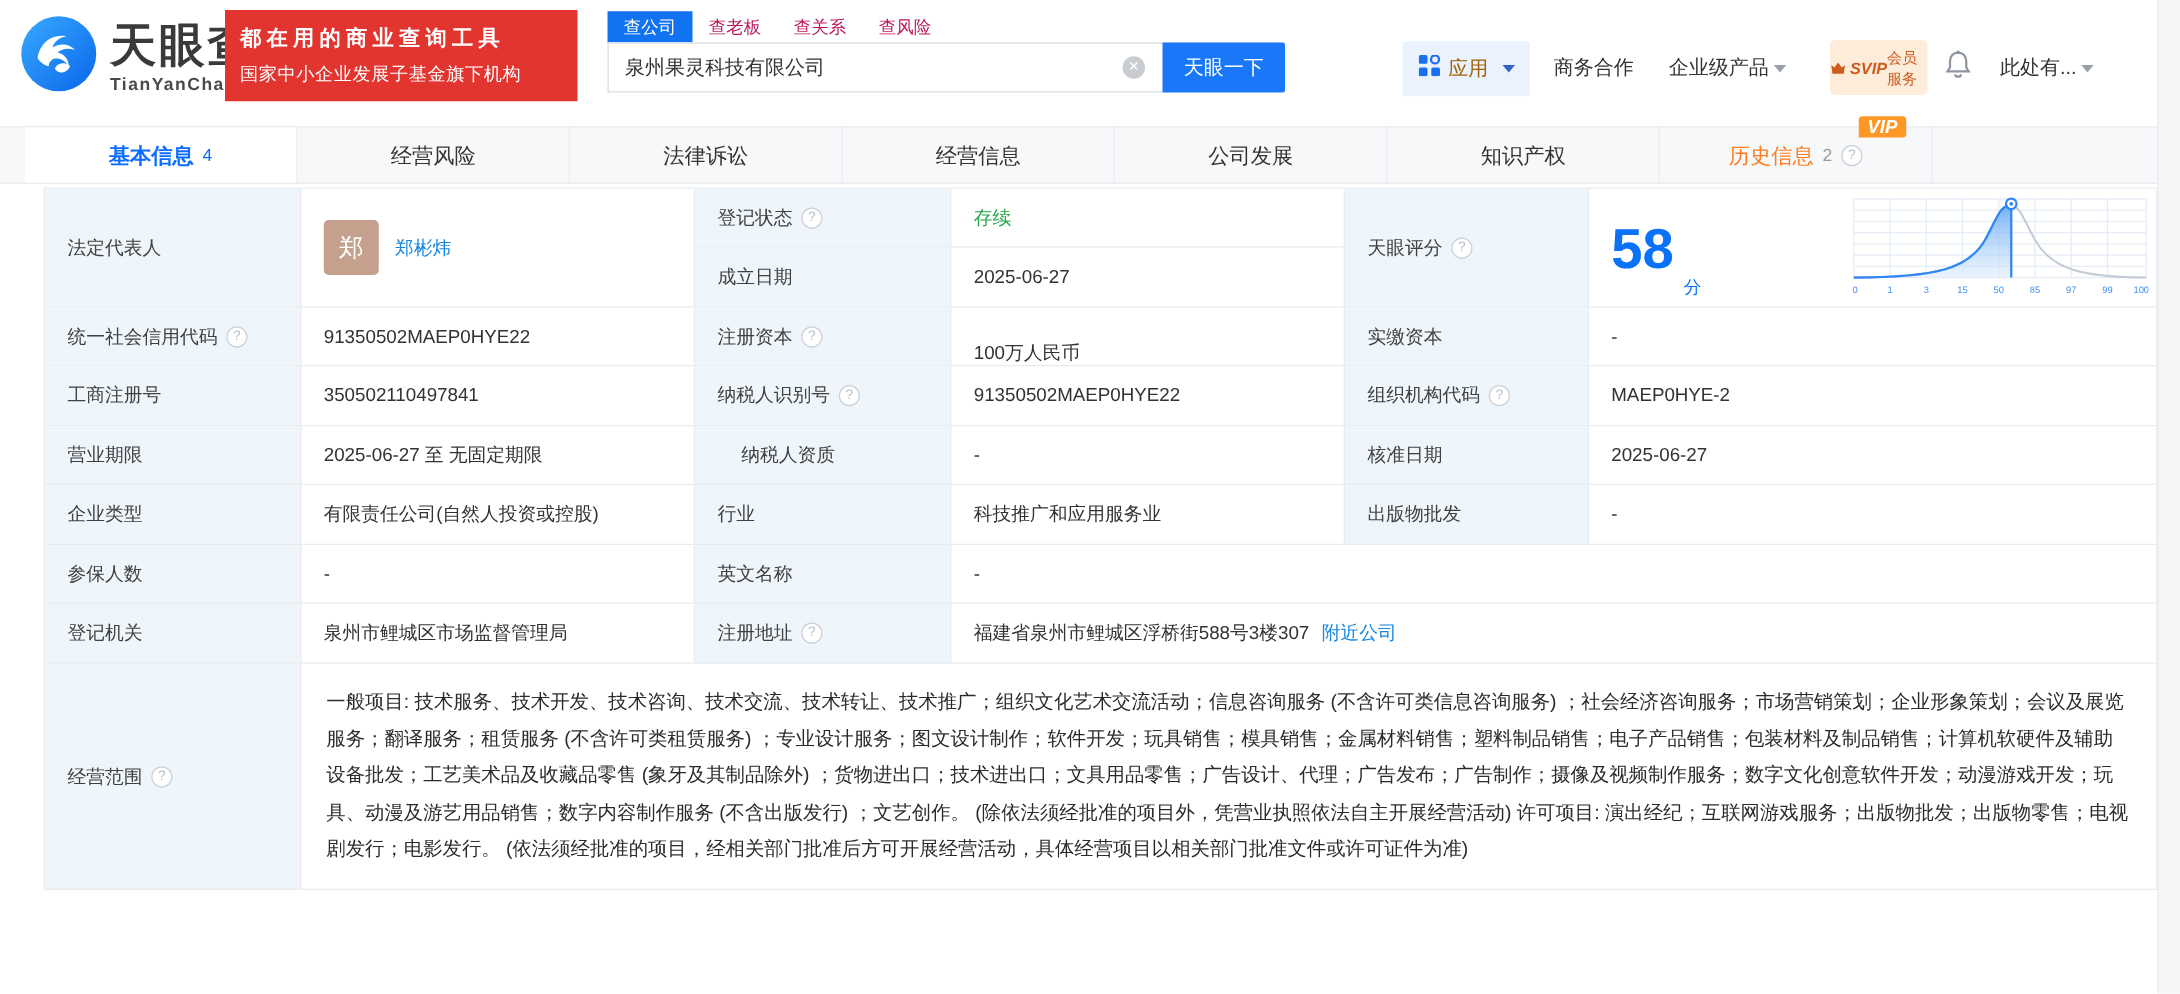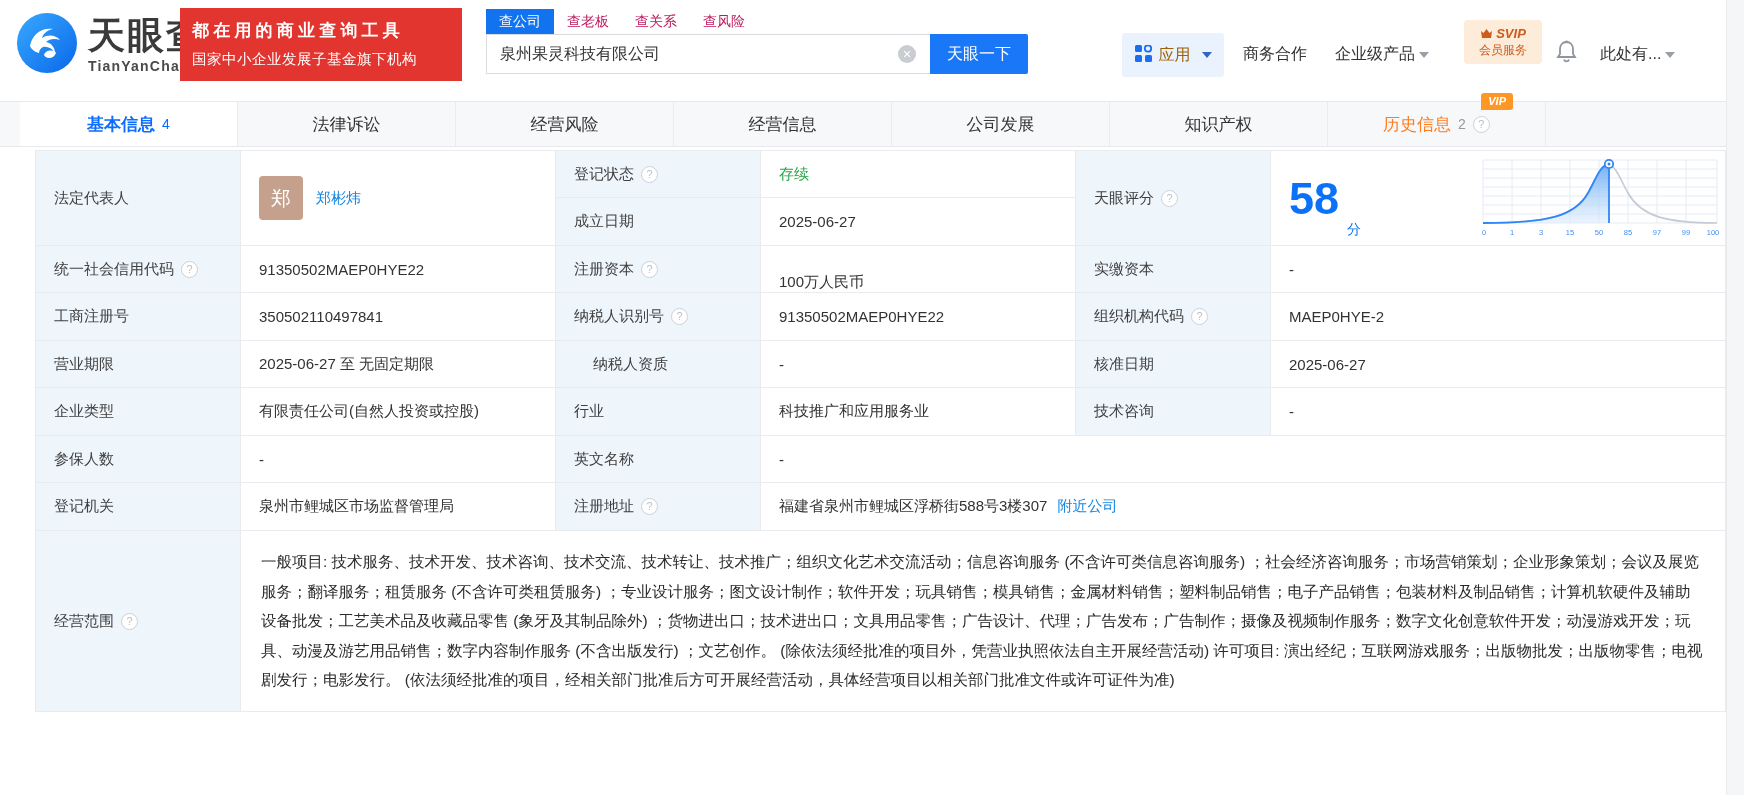--- a/index.html
+++ b/index.html
@@ -22,36 +22,36 @@
   .stabs-line{position:absolute;left:486px;top:34px;width:542px;height:1px;background:#e4e5e7;}
   .search-input{position:absolute;left:486px;top:34px;width:444px;height:40px;border:1px solid #d9dbde;border-right:none;box-sizing:border-box;padding:0 38px 0 13px;font-size:16px;color:#333;outline:none;font-family:inherit;background:#fff;}
   .clear-ic{position:absolute;left:898px;top:45px;width:18px;height:18px;border-radius:50%;background:#c9cdd2;color:#fff;font-size:11px;line-height:18px;text-align:center;cursor:pointer;}
   .search-btn{position:absolute;left:930px;top:34px;width:98px;height:40px;background:#1a78f8;color:#fff;border:none;font-size:16px;font-family:inherit;border-radius:0 2px 2px 0;cursor:pointer;}
 
   .apps{position:absolute;left:1122px;top:33px;width:102px;height:44px;background:#e9f2fd;border-radius:3px;display:flex;align-items:center;justify-content:center;gap:7px;color:#a16207;font-size:16px;cursor:pointer;}
   .caret{display:inline-block;width:0;height:0;border-left:5px solid transparent;border-right:5px solid transparent;border-top:6px solid #555;margin-left:4px;}
   .caret.blue{border-top-color:#2f64c9;}
   .caret.gray{border-top-color:#9aa0a8;}
   .hlink{position:absolute;top:44px;font-size:16px;color:#333;cursor:pointer;white-space:nowrap;display:flex;align-items:center;}
-  .svip{position:absolute;left:1464px;top:20px;width:78px;height:44px;background:#fcecd9;border-radius:4px;display:flex;flex-direction:column;align-items:center;justify-content:center;color:#cd5b1d;cursor:pointer;}
+  .svip{position:absolute;left:1464px;top:32px;width:78px;height:44px;background:#fcecd9;border-radius:4px;display:flex;flex-direction:row;align-items:center;justify-content:center;color:#cd5b1d;cursor:pointer;}
   .svip-l1{font-size:13px;font-weight:700;font-style:italic;display:flex;align-items:center;gap:3px;}
   .svip-l2{font-size:12px;margin-top:1px;}
   .bell{position:absolute;left:1556px;top:40px;cursor:pointer;}
 
   
   .tabbar{position:absolute;left:0;top:101px;width:1744px;height:44px;background:#f7f8fa;border-top:1px solid #e7e9ec;border-bottom:1px solid #e7e9ec;display:flex;box-sizing:content-box;}
   .tab-spacer{width:20px;}
   .tab{width:217px;border-right:1px solid #eaecef;display:flex;align-items:center;justify-content:center;font-size:17px;color:#333;cursor:pointer;position:relative;}
   .tab.active{background:#fff;color:#0b6cff;font-weight:700;}
   .tab .cnt{font-size:14px;margin-left:7px;font-weight:400;}
   .tab.active .cnt{color:#0b6cff;}
   .tab.history{color:#ff7c1f;}
   .tab.history .cnt{color:#999;}
   .tab-fill{flex:1;}
-  .vip-badge{position:absolute;top:-9px;right:32px;height:17px;line-height:17px;padding:0 7px;background:#ff9726;border-radius:3px 3px 3px 0;color:#fff;font-size:11px;font-weight:700;font-style:italic;}
+  .vip-badge{position:absolute;top:-9px;right:20px;height:17px;line-height:17px;padding:0 7px;background:#ff9726;border-radius:3px 3px 3px 0;color:#fff;font-size:15px;font-weight:700;font-style:italic;}
   .q{width:15px;height:15px;border:1px solid #ccd0d9;border-radius:50%;color:#b9bfc9;font-size:11px;line-height:15px;text-align:center;margin-left:7px;flex:none;display:inline-block;background:#fff;cursor:pointer;font-style:normal;font-weight:400;}
 
   
   .itable{position:absolute;left:35px;top:150px;display:grid;
     grid-template-columns:205px 315px 205px 315px 195px 455px;
     grid-template-rows:47px 48px 47px 48px 47px 48px 47px 48px 181px;
     border-top:1px solid #e9ebee;border-left:1px solid #e9ebee;background:#fff;}
   .cell{border-right:1px solid #e9ebee;border-bottom:1px solid #e9ebee;display:flex;align-items:center;padding:0 18px;font-size:15px;color:#333;box-sizing:border-box;overflow:hidden;}
   .lbl{background:#eef5fb;color:#404040;}
   .avatar{width:44px;height:44px;border-radius:4px;background:#c5a08d;color:#fff;font-size:20px;display:flex;align-items:center;justify-content:center;flex:none;cursor:pointer;}
@@ -151,24 +151,24 @@
     <span class="caret gray"></span>
   </div>
 
   <div class="tabbar">
     <div class="tab-spacer"></div>
     <div class="tab active">
       <span>基本信息</span>
       <span class="cnt">4</span>
     </div>
     <div class="tab">
+      <span>经营风险</span>
+    </div>
+    <div class="tab">
       <span>法律诉讼</span>
-    </div>
-    <div class="tab">
-      <span>经营风险</span>
     </div>
     <div class="tab">
       <span>经营信息</span>
     </div>
     <div class="tab">
       <span>公司发展</span>
     </div>
     <div class="tab">
       <span>知识产权</span>
     </div>
@@ -335,21 +335,21 @@
     <div class="cell" style="grid-column:2;grid-row:6;">
         <span>有限责任公司(自然人投资或控股)</span>
       </div>
     <div class="cell lbl" style="grid-column:3;grid-row:6;">
         <span>行业</span>
       </div>
     <div class="cell" style="grid-column:4;grid-row:6;">
         <span>科技推广和应用服务业</span>
       </div>
     <div class="cell lbl" style="grid-column:5;grid-row:6;">
-        <span>技术咨询</span>
+        <span>出版物批发</span>
       </div>
     <div class="cell" style="grid-column:6;grid-row:6;">
         <span>-</span>
       </div>
 
     <div class="cell lbl" style="grid-column:1;grid-row:7;">
         <span>参保人数</span>
       </div>
     <div class="cell" style="grid-column:2;grid-row:7;">
         <span>-</span>

